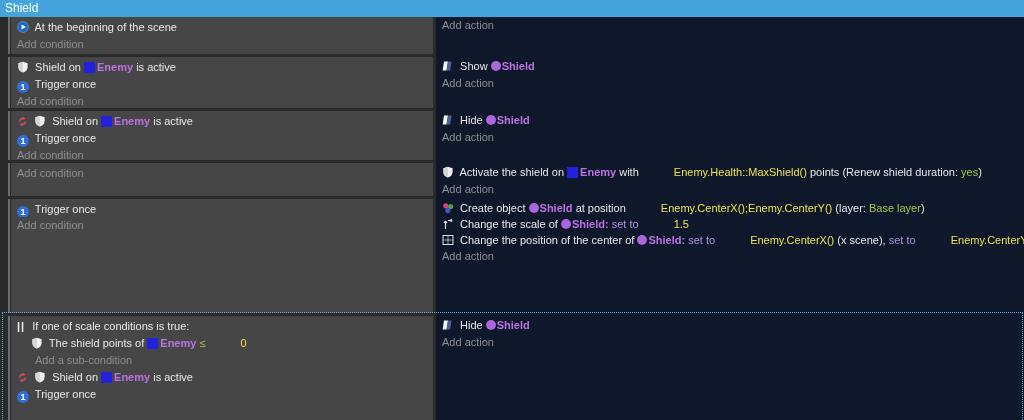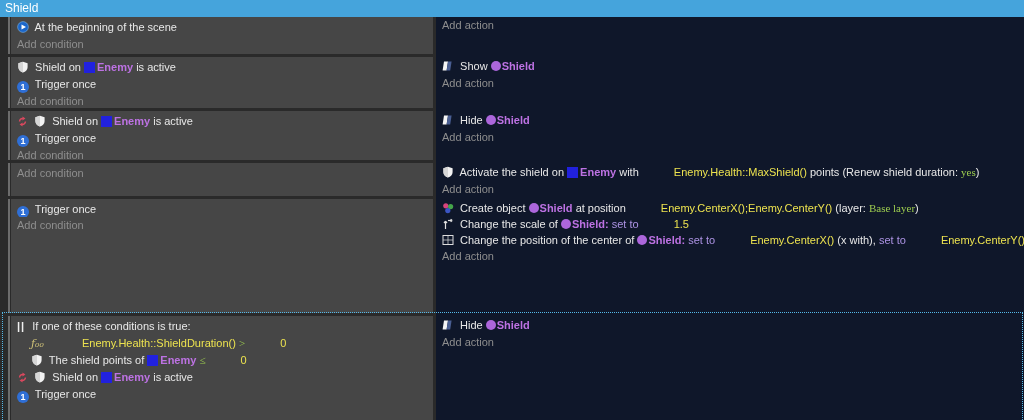--- a/index.html
+++ b/index.html
@@ -32,21 +32,21 @@
   .row{height:17px;line-height:17px;white-space:nowrap;padding-left:6px;overflow:hidden;}
   .dense .row{height:16px;line-height:16px;}
   .ind{padding-left:20px;}
   .ind2{padding-left:24px;}
   
   .t{color:#E8E8E8;}
   .ph{color:#8E8E8E;}
   .obj{color:#BD72E3;font-weight:bold;text-align:center;}
   .expr{color:#EDE34F;padding-left:32px;}
   .op{color:#AC93E3;}
-  .grn{color:#9CCB4F;font-family:Liberation Serif, serif;}
+  .grn{color:#9CCB4F;}
   
   .ic{display:inline-block;vertical-align:-2px;margin-right:3px;line-height:0;}
   .ic svg{display:inline-block;}
   .tonce{
     display:inline-block;width:12px;height:12px;border-radius:50%;
     background:#2F6FD6;color:#FFFFFF;font-size:9px;font-weight:bold;
     line-height:12px;text-align:center;vertical-align:-2px;margin-right:3px;
   }
   .oricon{font-weight:bold;color:#F0F0F0;margin-right:4px;letter-spacing:1px;}
   .fxicon{
@@ -148,21 +148,21 @@
     </div>
     <div class="row">
       <span class="ic"><svg width="12" height="12" viewBox="0 0 12 12">
             <rect x="1" y="1.5" width="10" height="9" fill="none" stroke="#DDDDDD" stroke-width="1"></rect>
             <path d="M1 6 H11 M6 1.5 V10.5" stroke="#DDDDDD" stroke-width="0.7"></path>
           </svg></span>
       <span class="t">Change the position of the center of</span>
       <span><span class="dot"></span><span class="obj">Shield:</span></span>
       <span class="op">set to</span>
       <span class="expr">Enemy.CenterX()</span>
-      <span class="t">(x with),</span>
+      <span class="t">(x scene),</span>
       <span class="op">set to</span>
       <span class="expr">Enemy.CenterY()</span>
       <span class="t">(y axis)</span>
     </div>
     <div class="row ph"><span>Add action</span></div>
   </div>
 
   <div class="action-group" style="top:300px;">
     <div class="row">
       <span class="ic"><svg width="12" height="12" viewBox="0 0 12 12">
@@ -241,38 +241,33 @@
   <div class="row">
     <span class="tonce"><span>1</span></span>
     <span class="t">Trigger once</span>
   </div>
   <div class="row ph"><span>Add condition</span></div>
 </div>
 
 <div class="cond-block" style="top:316px;height:104px;">
   <div class="row">
     <span class="oricon">||</span>
-    <span class="t">If one of these conditions is true:</span>
-  </div>
-  <div class="row ind">
-    <span class="fxicon">ƒ₀₀</span>
-    <span class="expr">Enemy.Health::ShieldDuration()</span>
-    <span class="grn">&gt;</span>
-    <span class="expr">0</span>
+    <span class="t">If one of scale conditions is true:</span>
   </div>
   <div class="row ind">
     <span class="ic"><svg width="12" height="12" viewBox="0 0 12 12">
           <path d="M6 0.8 L10.6 2.3 V6 C10.6 8.8 8.7 10.6 6 11.6 C3.3 10.6 1.4 8.8 1.4 6 V2.3 Z" fill="#F2F2F2"></path>
           <path d="M6 0.8 L6 11.6 C3.3 10.6 1.4 8.8 1.4 6 V2.3 Z" fill="#D6D6D6"></path>
         </svg></span>
     <span class="t">The shield points of</span>
     <span><span class="sq"></span><span class="obj">Enemy</span></span>
     <span class="grn">≤</span>
     <span class="expr">0</span>
   </div>
+  <div class="row ind2 ph"><span>Add a sub-condition</span></div>
   <div class="row">
     <span class="ic"><svg width="11" height="11" viewBox="0 0 12 12">
           <path d="M2 6 C2 3.8 3.8 2 6 2 V0.6 L9.2 2.8 6 5 V3.6 C4.7 3.6 3.6 4.7 3.6 6 Z" fill="#D8485E"></path>
           <path d="M10 6 C10 8.2 8.2 10 6 10 V11.4 L2.8 9.2 6 7 V8.4 C7.3 8.4 8.4 7.3 8.4 6 Z" fill="#D8485E"></path>
         </svg></span>
     <span class="ic"><svg width="12" height="12" viewBox="0 0 12 12">
           <path d="M6 0.8 L10.6 2.3 V6 C10.6 8.8 8.7 10.6 6 11.6 C3.3 10.6 1.4 8.8 1.4 6 V2.3 Z" fill="#F2F2F2"></path>
           <path d="M6 0.8 L6 11.6 C3.3 10.6 1.4 8.8 1.4 6 V2.3 Z" fill="#D6D6D6"></path>
         </svg></span>
     <span class="t">Shield on</span>

